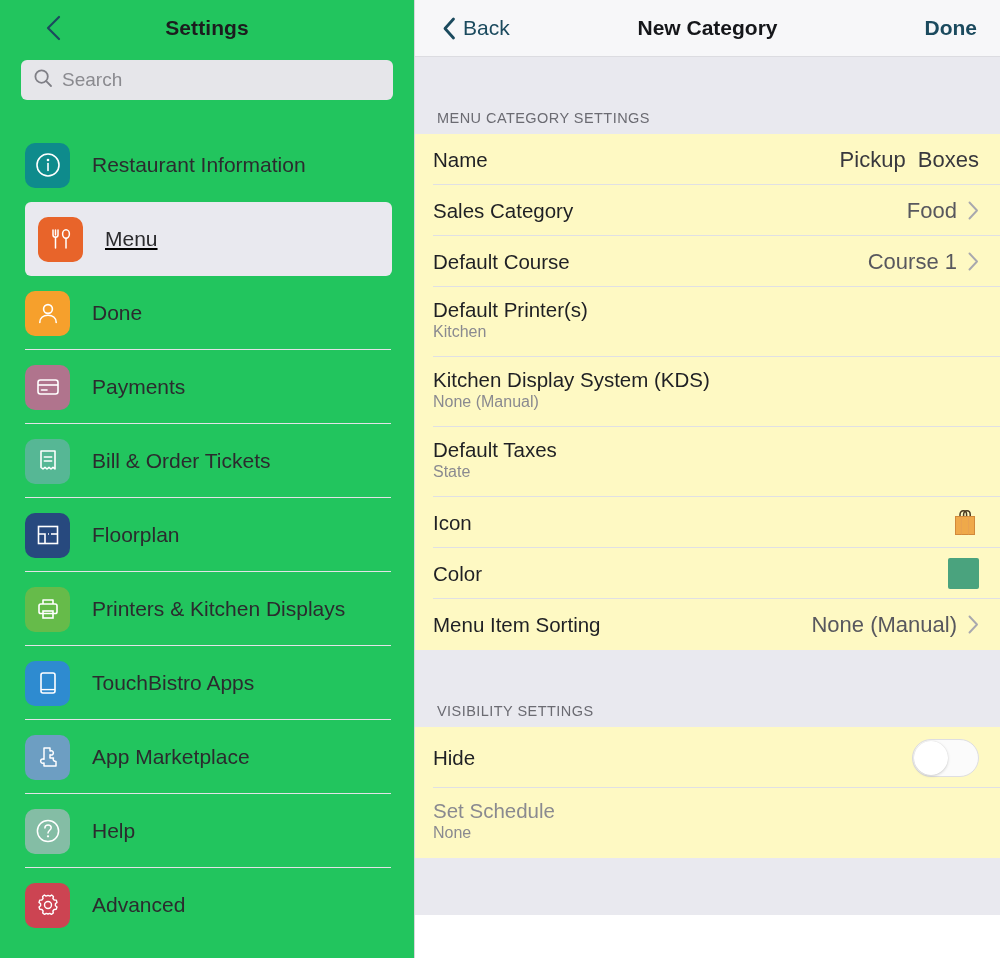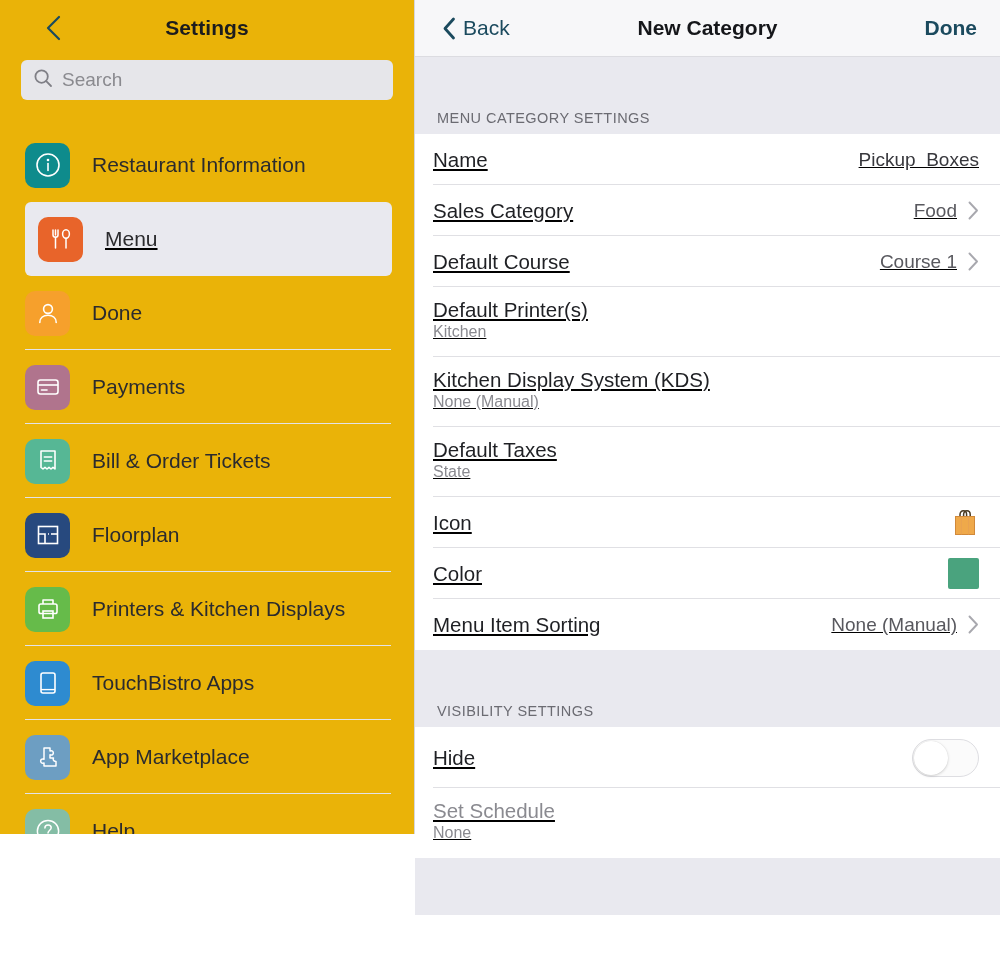--- a/index.html
+++ b/index.html
@@ -7,22 +7,22 @@
     width: 1000px; height: 958px;
     font-family: "Liberation Sans", sans-serif;
     background: #ffffff;
     overflow: hidden;
     -webkit-font-smoothing: antialiased;
   }
   .app { display: flex; width: 1000px; height: 958px; }
 
   
   .sidebar {
-    width: 415px; height: 834px;
-    background: #eab308;
+    width: 415px; height: 958px;
+    background: #22c55e;
     border-right: 1px solid #d6d6dc;
     display: flex; flex-direction: column;
     position: relative;
   }
   .sb-nav {
     height: 56px; flex: 0 0 56px;
     display: flex; align-items: center;
     position: relative;
   }
   .sb-back {
@@ -111,39 +111,39 @@
 
   .m-scroll { flex: 1 1 auto; overflow: hidden; }
 
   .sect-head {
     height: 47px; display: flex; align-items: flex-end;
     padding: 0 0 8px 22px;
     font-size: 14.5px; letter-spacing: 0.45px;
     color: #6b6b72; background: #e9e9ef;
   }
   .sect-head.tall { height: 57px; margin-top: 20px; }
-  .card { background: #ffffff; text-decoration: underline; }
+  .card { background: #fef9c3; }
 
   .row {
     position: relative;
     display: flex; align-items: center;
     padding: 0 21px 0 18px;
     min-height: 51px;
     cursor: pointer;
   }
   .row .rsep {
     position: absolute; left: 18px; right: 0; bottom: 0;
     height: 1px; background: #e0e0e4;
   }
   .row-main { flex: 1 1 auto; }
   .row-label { font-size: 20.5px; color: #1f2024; }
   .row-sub { font-size: 16px; color: #8a8a90; margin-top: 1px; }
   .row.twoline { min-height: 70px; align-items: flex-start; padding-top: 11px; }
   .row-value {
-    font-size: 19px; color: #58585e;
+    font-size: 22px; color: #58585e;
     margin-left: auto; white-space: pre;
   }
   .row-value.dark { color: #38383d; }
   .chev { margin-left: 11px; display: flex; align-items: center; }
 
   .swatch-icon {
     margin-left: auto; width: 28px; height: 30px;
     display: flex; align-items: center; justify-content: center;
   }
   .color-swatch {

